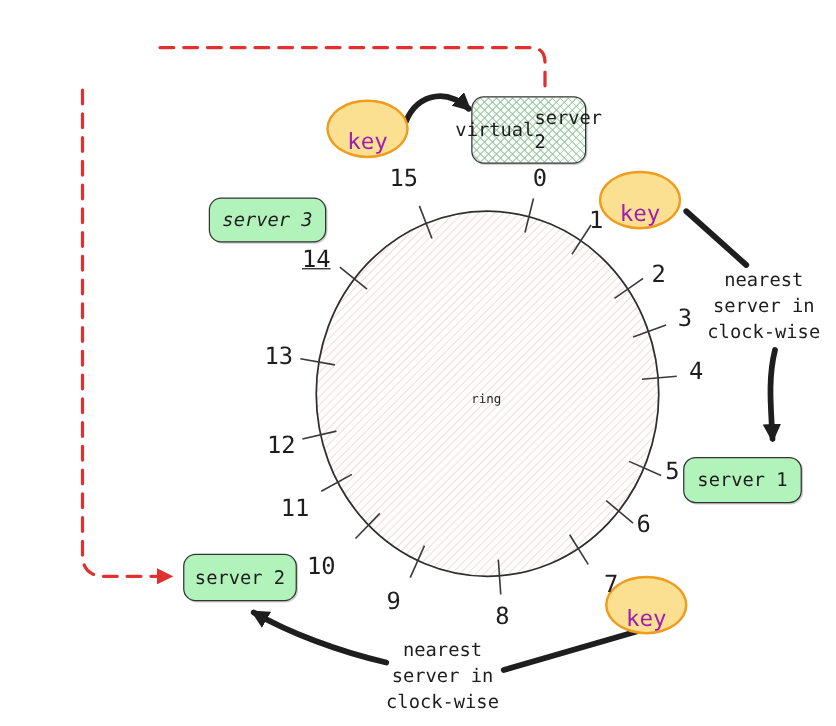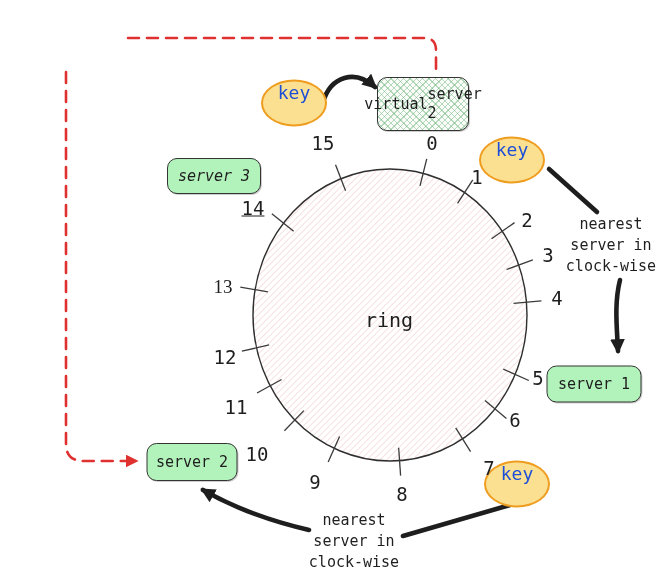--- a/index.html
+++ b/index.html
@@ -22,24 +22,24 @@
   .box.hatched{
     background:
       repeating-linear-gradient(45deg, rgba(110,180,120,.5) 0 1px, transparent 1px 4.5px),
       repeating-linear-gradient(135deg, rgba(110,180,120,.5) 0 1px, transparent 1px 4.5px),
       #fbfdfb;
   }
   .key{
     position:absolute;transform:translate(-50%,-50%);
     width:62px;height:43px;border-radius:50%;
     background:#fbe091;border:2px solid #ef9d20;
-    display:flex;align-items:flex-start;justify-content:center;
-    color:#1d4ed8;font-size:18px;
+    display:flex;align-items:flex-end;justify-content:center;
+    color:#a21caf;font-size:18px;
   }
-  .ringlbl{font-size:20px;}
+  .ringlbl{font-size:10px;}
 </style>
 </head>
 <body>
 
 <div id="stage">
 
   <svg width="669" height="581" viewBox="0 0 669 581">
     <defs>
       <pattern id="pinkHatch" width="4.6" height="4.6" patternUnits="userSpaceOnUse" patternTransform="rotate(-45)">
         <line x1="0" y1="0" x2="4.6" y2="0" stroke="#f3c1c1" stroke-width="1"></line>
@@ -116,21 +116,21 @@
       <span class="lbl num" style="left: 548px; top: 255px;">3</span>
       <span class="lbl num" style="left: 557px; top: 298px;">4</span>
       <span class="lbl num" style="left: 538px; top: 378px;">5</span>
       <span class="lbl num" style="left: 515px; top: 420px;">6</span>
       <span class="lbl num" style="left: 489px; top: 468px;">7</span>
       <span class="lbl num" style="left: 402px; top: 494px;">8</span>
       <span class="lbl num" style="left: 315px; top: 482px;">9</span>
       <span class="lbl num" style="left: 257px; top: 454px;">10</span>
       <span class="lbl num" style="left: 236px; top: 407px;">11</span>
       <span class="lbl num" style="left: 225px; top: 357px;">12</span>
-      <span class="lbl num" style="left: 223px; top: 286px; font-family: Liberation Serif, serif;">13</span>
+      <span class="lbl num" style="left: 223px; top: 286px;">13</span>
       <span class="lbl num" style="left: 253px; top: 208px; text-decoration: underline;">14</span>
       <span class="lbl num" style="left: 323px; top: 143px;">15</span>
     </div>
 
   <div class="lbl" style="left:611px;top:245px;">
     <div>nearest</div>
     <div>server in</div>
     <div>clock-wise</div>
   </div>
   <div class="lbl" style="left:354px;top:541px;">

